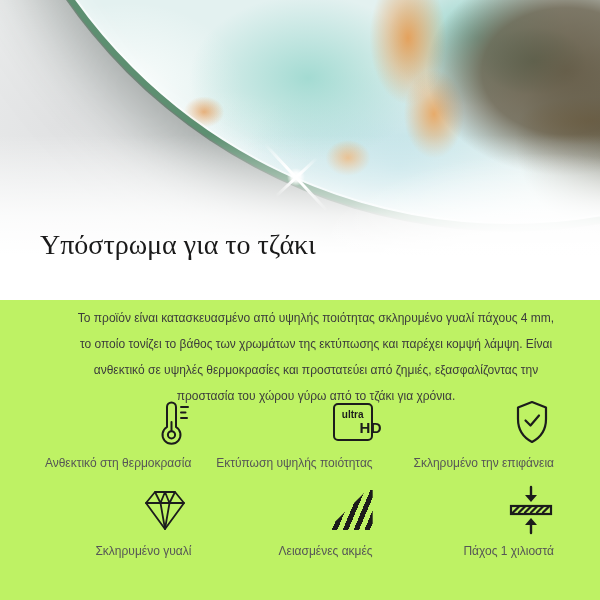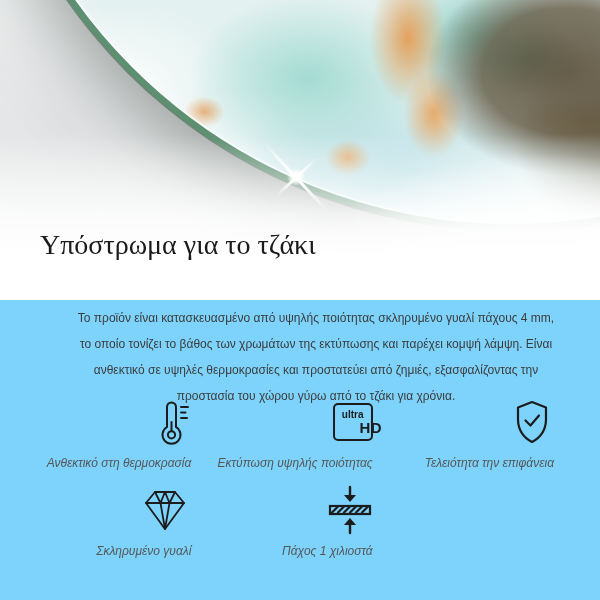--- a/index.html
+++ b/index.html
@@ -2,21 +2,21 @@
 <html><head>
 <meta charset="utf-8">
 <style>
   * { box-sizing: border-box; }
   html,body { margin:0; padding:0; }
   body {
     width:600px; height:600px; background:#ffffff;
     font-family:"Liberation Sans","DejaVu Sans",sans-serif;
     overflow:hidden;
   }
-  .page { position:relative; width:600px; height:600px; background:#7dd3fc; overflow:hidden; }
+  .page { position:relative; width:600px; height:600px; background:#bef264; overflow:hidden; }
 
   
   .hero { position:absolute; left:0; top:0; width:600px; height:300px; overflow:hidden; z-index:0; }
   .hero-bg {
     position:absolute; inset:0;
     background:
       radial-gradient(430px 300px at 10% 42%, #e2e3e4 0%, #eef0f0 50%, #ffffff 82%);
   }
   .glass {
     position:absolute; left:-30px; top:-850px; width:1080px; height:1080px;
@@ -83,21 +83,21 @@
     text-align:center;
   }
 
   
   .features {
     position:absolute; left:10px; top:396px; width:544px;
     display:grid; grid-template-columns:repeat(3, 1fr); row-gap:14px;
   }
   .feature { display:flex; flex-direction:column; align-items:flex-end; }
   .icon-box { height:52px; display:flex; align-items:center; justify-content:center; }
-  .flabel { margin-top:8px; font-size:12px; line-height:14px; color:#565656; text-align:center;font-style:italic; }
+  .flabel { margin-top:8px; font-size:12px; line-height:14px; color:#565656; text-align:center; }
 
   .uhd {
     width:40px; height:38px; border:2.5px solid #1c1c1c; border-radius:5px;
     display:flex; flex-direction:column; align-items:center; justify-content:center;
     color:#1c1c1c;
   }
   .uhd .t1 { font-size:10px; line-height:10px; font-weight:700; }
   .uhd .t2 { font-size:15px; line-height:15px; font-weight:800; letter-spacing:0.3px;padding-left:36px; }
 
   .hatch {
@@ -160,35 +160,41 @@
         <div class="flabel">Εκτύπωση υψηλής ποιότητας</div>
       </div>
 
       <div class="feature">
         <div class="icon-box">
           <svg width="44" height="48" viewBox="0 0 44 48" fill="none" stroke="#1c1c1c" stroke-width="2.2" stroke-linecap="round" stroke-linejoin="round">
             <path d="M22 4 L36 9.5 V21 C36 31.5 30.5 39.5 22 44 C13.5 39.5 8 31.5 8 21 V9.5 Z"></path>
             <path d="M15.5 22.5 L20.5 27.5 L29 17.5"></path>
           </svg>
         </div>
-        <div class="flabel">Τελειότητα την επιφάνεια</div>
+        <div class="flabel">Σκληρυμένο την επιφάνεια</div>
       </div>
 
       <div class="feature">
         <div class="icon-box">
           <svg width="52" height="46" viewBox="0 0 52 46" fill="none" stroke="#1c1c1c" stroke-width="1.8" stroke-linecap="round" stroke-linejoin="round">
             <path d="M7 16 L16 5 H36 L45 16 L26 42 Z"></path>
             <path d="M7 16 H45"></path>
             <path d="M16 5 L21.5 16 L26 5 L30.5 16 L36 5"></path>
             <path d="M21.5 16 L26 42 L30.5 16"></path>
           </svg>
         </div>
         <div class="flabel">Σκληρυμένο γυαλί</div>
       </div>
 
+      <div class="feature">
+        <div class="icon-box">
+          <div class="hatch"></div>
+        </div>
+        <div class="flabel">Λειασμένες ακμές</div>
+      </div>
 
       <div class="feature">
         <div class="icon-box">
           <svg width="46" height="50" viewBox="0 0 46 50" fill="none" stroke="#1c1c1c" stroke-width="2.4" stroke-linecap="round">
             <line x1="23" y1="2" x2="23" y2="10"></line>
             <polygon points="17,10 29,10 23,17" fill="#1c1c1c" stroke="none"></polygon>
             <rect x="3" y="21" width="40" height="8" stroke-width="2.2"></rect>
             <line x1="5" y1="27.5" x2="11" y2="21.5" stroke-width="2.2"></line>
             <line x1="11" y1="27.5" x2="17" y2="21.5" stroke-width="2.2"></line>
             <line x1="17" y1="27.5" x2="23" y2="21.5" stroke-width="2.2"></line>

